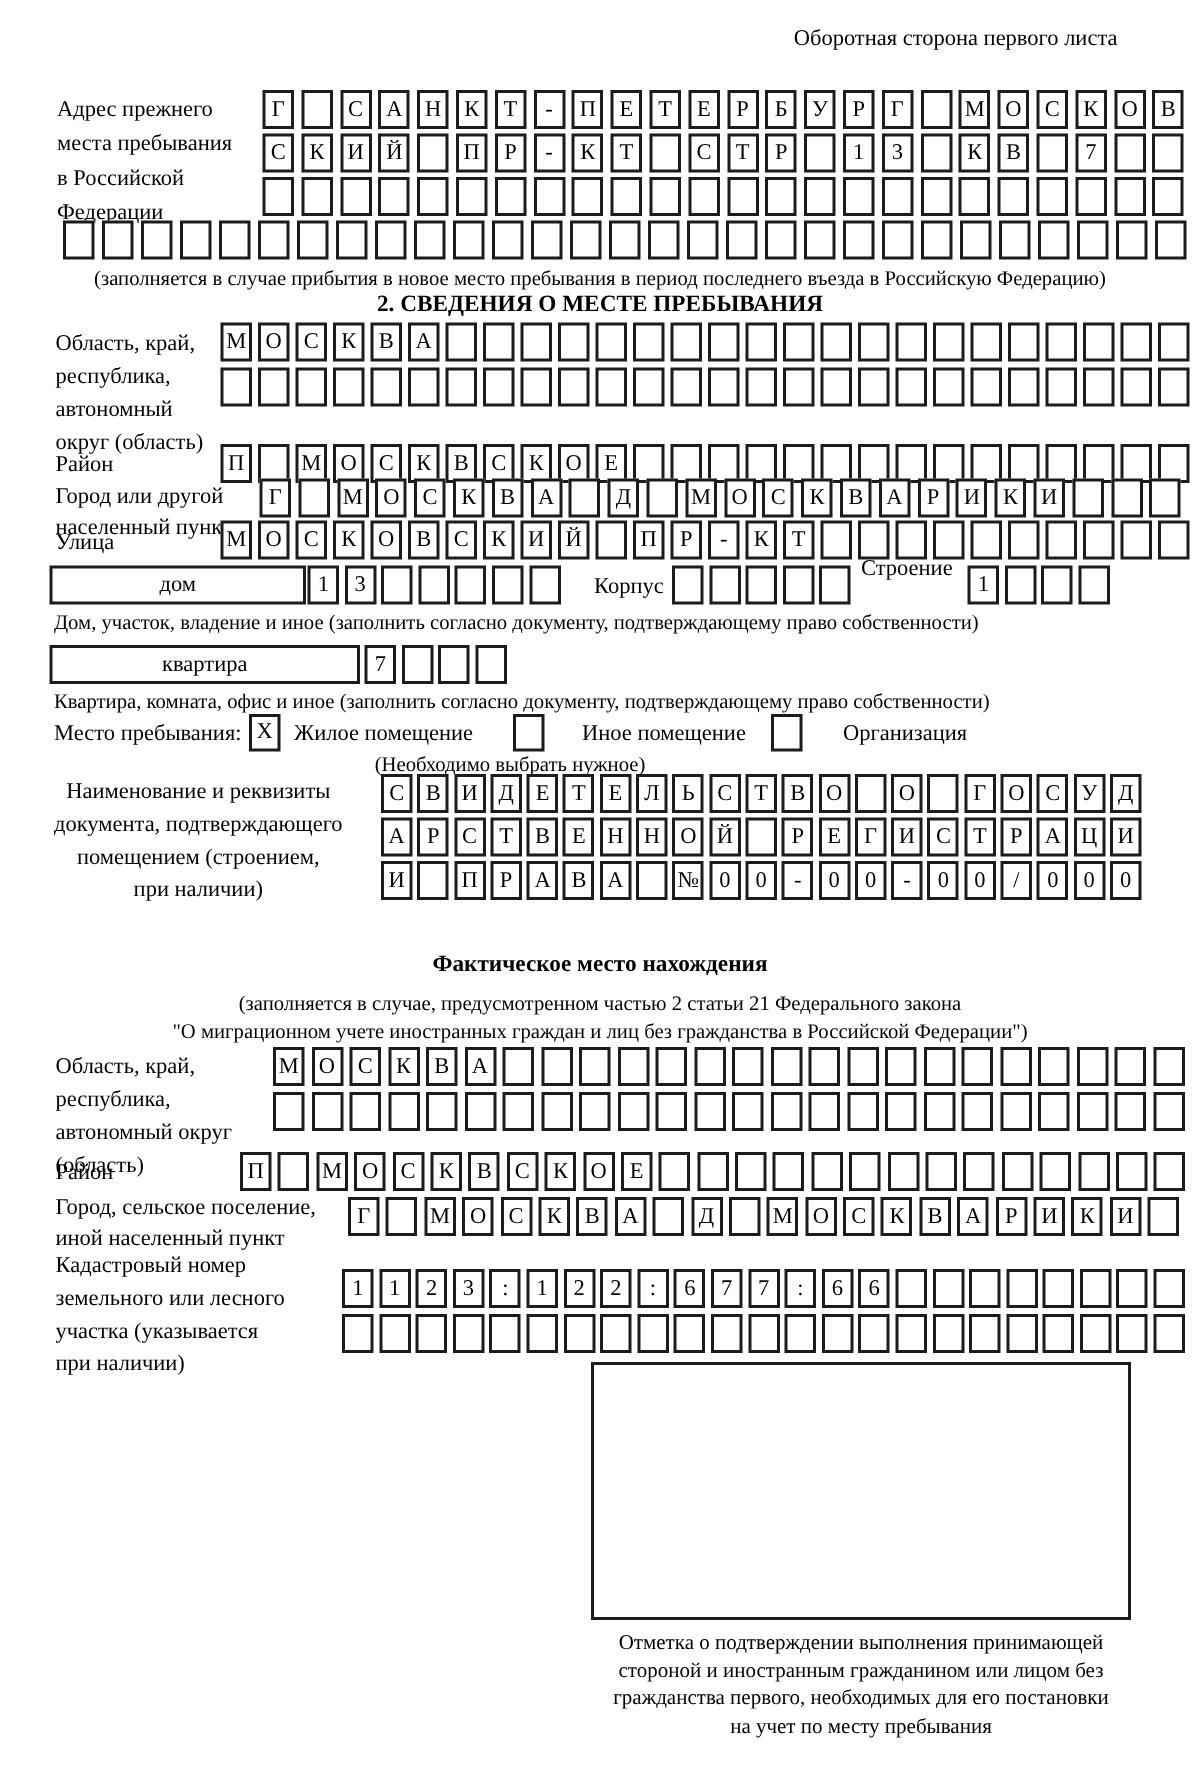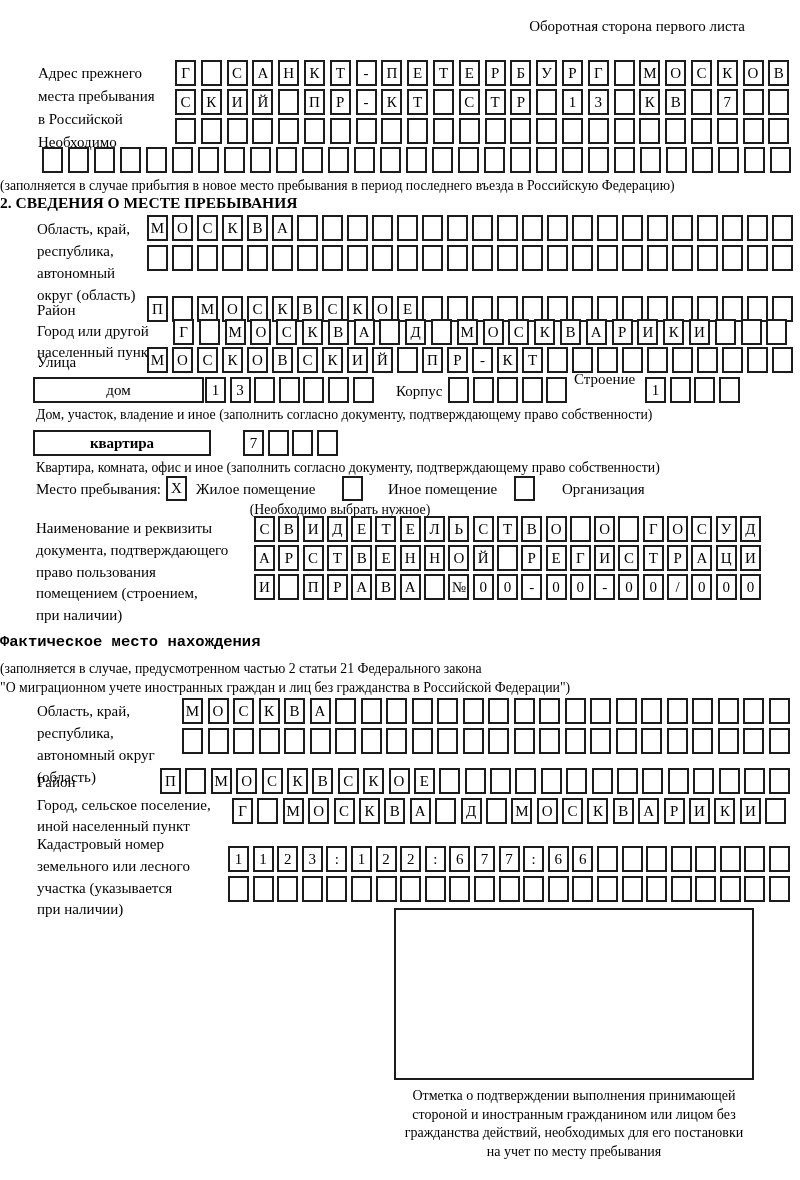--- a/index.html
+++ b/index.html
@@ -5,41 +5,41 @@
   html,body{margin:0;padding:0;background:#ffffff;}
   #page{position:relative;width:800px;height:1180px;background:#fff;overflow:hidden;
         font-family:"Liberation Serif","DejaVu Serif",serif;color:#000;}
   .abs{position:absolute;}
   .row{position:absolute;display:flex;}
   .cell{flex:none;width:21px;height:26px;border:2px solid #1c1c1c;box-sizing:border-box;
         display:flex;align-items:center;justify-content:center;font-size:15px;line-height:1;background:#fff;}
   .p258{gap:4.8px}.p25{gap:4px}.p26{gap:5px}.p246{gap:3.6px}.p243{gap:3.3px}.p255{gap:4.5px}.p254{gap:4.4px}
   .lbl{position:absolute;font-size:15px;line-height:22px;white-space:nowrap;}
   .cap{position:absolute;font-size:13.8px;line-height:17px;white-space:nowrap;}
-  .center{left:0;width:800px;white-space:normal;}
+  .center{left:0;width:800px;text-align:center;white-space:normal;}
   .bold{font-weight:bold;}
   .wbox{position:absolute;height:26px;border:2px solid #1c1c1c;box-sizing:border-box;
         display:flex;align-items:center;justify-content:center;font-size:15px;background:#fff;}
   .chk{position:absolute;width:21px;height:25px;border:2px solid #1c1c1c;box-sizing:border-box;
        display:flex;align-items:center;justify-content:center;font-size:15px;background:#fff;}
   .stamp{position:absolute;border:2px solid #1c1c1c;box-sizing:border-box;background:#fff;}
   .mlbl div{white-space:nowrap;}
 </style>
 </head>
 <body>
 
 <div id="page">
 
   <div class="abs" style="top:18px;left:345px;width:400px;text-align:right;font-size:15px;">Оборотная сторона первого листа</div>
 
   <div class="lbl mlbl" style="left:38px;top:62px;line-height:23px;">
     <div>Адрес прежнего</div>
     <div>места пребывания</div>
     <div>в Российской</div>
-    <div>Необходимо</div>
+    <div>Федерации</div>
   </div>
   <div class="row p258" style="left:175px;top:60px;">
       <div class="cell">Г</div>
       <div class="cell"></div>
       <div class="cell">С</div>
       <div class="cell">А</div>
       <div class="cell">Н</div>
       <div class="cell">К</div>
       <div class="cell">Т</div>
       <div class="cell">-</div>
@@ -321,42 +321,41 @@
     </div>
   <div class="lbl" style="left:574px;top:368px;">Строение</div>
   <div class="row p246" style="left:645px;top:377px;">
       <div class="cell">1</div>
       <div class="cell"></div>
       <div class="cell"></div>
       <div class="cell"></div>
     </div>
   <div class="cap" style="left:36px;top:406px;">Дом, участок, владение и иное (заполнить согласно документу, подтверждающему право собственности)</div>
 
-  <div class="wbox" style="left:33px;top:430px;width:178px;font-weight:bold;">квартира</div>
+  <div class="wbox" style="left:33px;top:430px;width:207px;">квартира</div>
   <div class="row p246" style="left:243px;top:430px;">
       <div class="cell">7</div>
       <div class="cell"></div>
       <div class="cell"></div>
       <div class="cell"></div>
     </div>
   <div class="cap" style="left:36px;top:459px;text-align:right;">Квартира, комната, офис и иное (заполнить согласно документу, подтверждающему право собственности)</div>
 
   <div class="lbl" style="left:36px;top:478px;">Место пребывания:</div>
   <div class="chk" style="left:166px;top:476px;">X</div>
   <div class="lbl" style="left:196px;top:478px;">Жилое помещение</div>
   <div class="chk" style="left:342px;top:476px;"></div>
   <div class="lbl" style="left:377px;top:478px;margin-left:11px;">Иное помещение</div>
   <div class="chk" style="left:514px;top:476px;"></div>
   <div class="lbl" style="left:562px;top:478px;">Организация</div>
   <div class="cap" style="left:240px;top:501px;width:200px;text-align:center;">(Необходимо выбрать нужное)</div>
 
-  <div class="lbl mlbl" style="left:36px;top:518px;line-height:21.8px;">
+  <div class="lbl mlbl" style="left:36px;top:518px;line-height:21.8px;text-align:center;">
     <div>Наименование и реквизиты</div>
     <div>документа, подтверждающего</div>
-    <div>право пользования</div>
     <div>помещением (строением,</div>
     <div>при наличии)</div>
   </div>
   <div class="row p243" style="left:254px;top:516px;">
       <div class="cell">С</div>
       <div class="cell">В</div>
       <div class="cell">И</div>
       <div class="cell">Д</div>
       <div class="cell">Е</div>
       <div class="cell">Т</div>
@@ -416,21 +415,21 @@
       <div class="cell">0</div>
       <div class="cell">-</div>
       <div class="cell">0</div>
       <div class="cell">0</div>
       <div class="cell">/</div>
       <div class="cell">0</div>
       <div class="cell">0</div>
       <div class="cell">0</div>
     </div>
 
-  <div class="cap center bold" style="top:634px;font-size:15.5px;font-family:Liberation Mono, monospace;">Фактическое место нахождения</div>
+  <div class="cap center bold" style="top:634px;font-size:15.5px;">Фактическое место нахождения</div>
   <div class="cap center" style="top:660px;">(заполняется в случае, предусмотренном частью 2 статьи 21 Федерального закона</div>
   <div class="cap center" style="top:679px;">"О миграционном учете иностранных граждан и лиц без гражданства в Российской Федерации")</div>
 
   <div class="lbl mlbl" style="left:37px;top:700px;">
     <div>Область, край,</div>
     <div>республика,</div>
     <div>автономный округ</div>
     <div>(область)</div>
   </div>
   <div class="row p255" style="left:182px;top:698px;">
@@ -598,17 +597,17 @@
       <div class="cell"></div>
       <div class="cell"></div>
       <div class="cell"></div>
       <div class="cell"></div>
     </div>
 
   <div class="stamp" style="left:394px;top:908px;width:360px;height:172px;"></div>
   <div class="cap" style="left:374px;top:1087px;width:400px;text-align:center;line-height:18.5px;font-size:14px;white-space:normal;">
     <div>Отметка о подтверждении выполнения принимающей</div>
     <div>стороной и иностранным гражданином или лицом без</div>
-    <div>гражданства действий, необходимых для его постановки</div>
+    <div>гражданства первого, необходимых для его постановки</div>
     <div>на учет по месту пребывания</div>
   </div>
 
 </div>
 
 </body></html>

